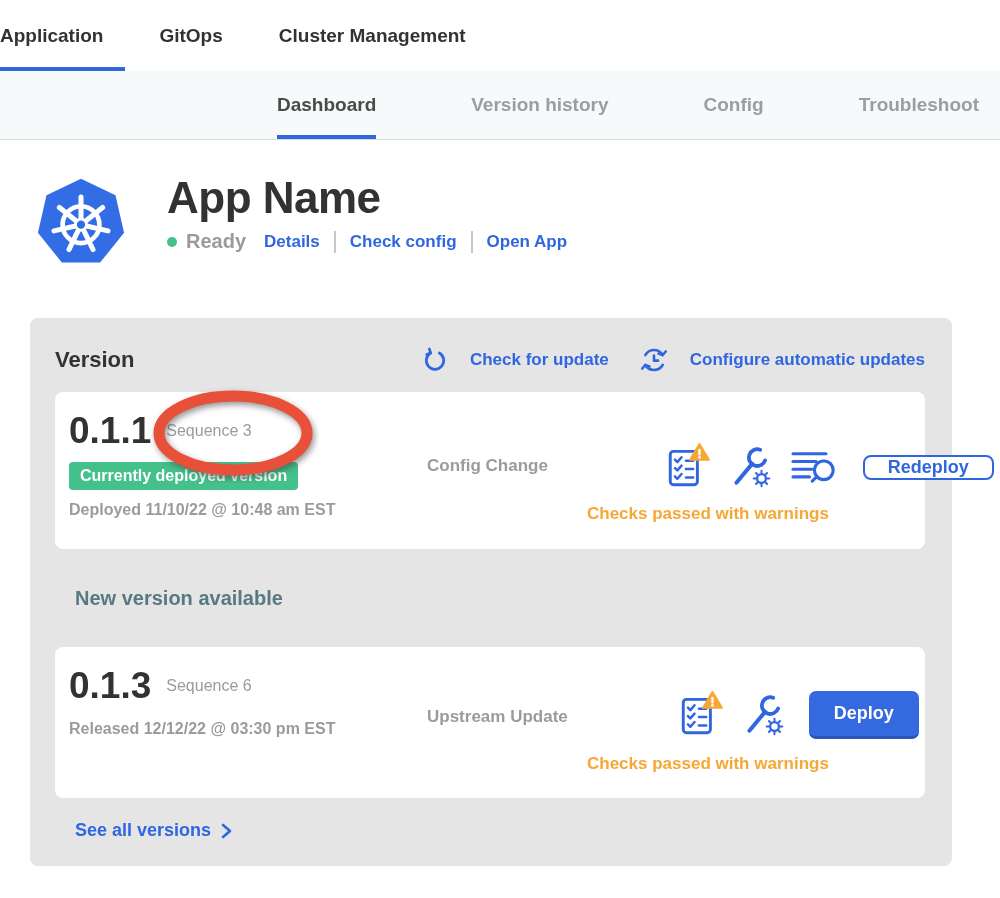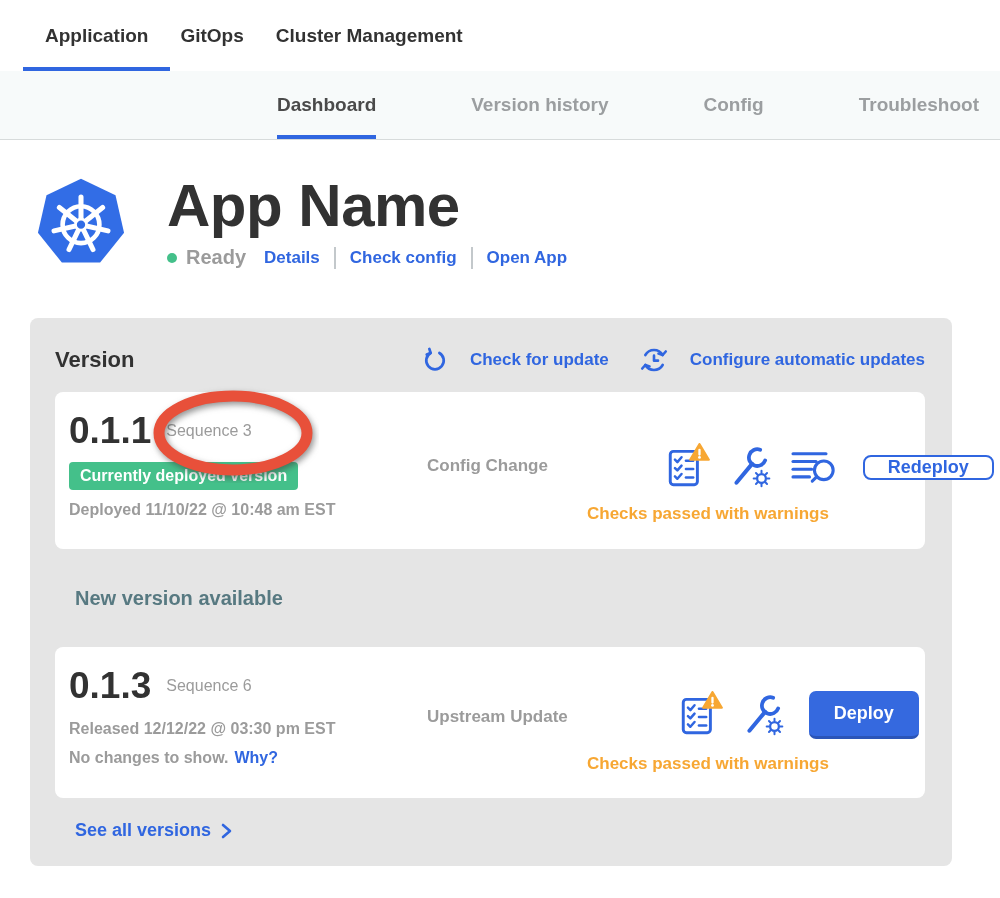--- a/index.html
+++ b/index.html
@@ -2,37 +2,37 @@
 <html><head>
 <meta charset="utf-8">
 <style>
   * { box-sizing: border-box; }
   html,body { margin:0; padding:0; }
   body {
     width:1000px; height:898px; overflow:hidden; position:relative;
     background:#ffffff; font-family:"Liberation Sans", sans-serif; color:#323232;
   }
   
-  .topnav { display:flex; gap:32px; padding-left:45px; height:71px; align-items:center; background:#fff; }
+  .topnav { display:flex; gap:56px; height:71px; align-items:center; background:#fff; }
   .topnav .item { position:relative; height:100%; display:flex; align-items:center;
     font-size:19px; font-weight:700; color:#323232; cursor:pointer; white-space:nowrap; }
   .topnav .item.active::after { content:""; position:absolute; left:-22px; right:-22px; bottom:0;
     height:4px; background:#3066e0; }
   
   .subnav { height:69px; background:#f7fafa; border-bottom:1px solid #d7dbdb;
     display:flex; gap:95px; padding-left:277px; align-items:stretch; }
   .subnav .item { position:relative; display:flex; align-items:center;
     font-size:19px; font-weight:700; color:#9b9ea0; cursor:pointer; white-space:nowrap; }
   .subnav .item.active { color:#4a4a4a; }
   .subnav .item.active::after { content:""; position:absolute; left:0; right:0; bottom:0;
     height:4px; background:#3066e0; }
   
   .app-header { margin:34px 0 0 35px; display:flex; gap:40px; height:94px; }
   .k8s-logo { width:92px; height:94px; flex:0 0 auto; }
-  .app-title { font-size:60px; font-weight:700; color:#323232; margin:2px 0 10px; letter-spacing:-0.5px; line-height:1; }
+  .app-title { font-size:44px; font-weight:700; color:#323232; margin:2px 0 10px; letter-spacing:-0.5px; line-height:1; }
   .status-row { display:flex; align-items:center; }
   .status-dot { width:10px; height:10px; border-radius:50%; background:#44c08a; margin-right:9px; }
   .status-text { font-size:20px; font-weight:600; color:#9b9b9b; margin-right:18px; }
   .hdr-link { font-size:17px; font-weight:700; color:#3066e0; cursor:pointer; text-decoration:none;text-align:right; }
   .sep { width:2px; height:22px; background:#c3c8cb; margin:0 14px; }
   
   .panel { position:relative; width:922px; margin:50px 0 0 30px; height:548px;
     background:#e5e5e5; border-radius:8px; padding:26px 27px 21px 25px; }
   .panel-head { display:flex; align-items:center; height:32px; }
   .panel-title { font-size:22px; font-weight:700; color:#323232; margin-right:auto; }
@@ -212,23 +212,20 @@
 
   <div class="new-version-heading">New version available</div>
 
   <div class="version-card card2">
     <div class="v-left">
       <div class="v-number-row">
         <span class="v-number">0.1.3</span>
         <span class="v-seq">Sequence 6</span>
       </div>
       <div class="v-meta">Released 12/12/22 @ 03:30 pm EST</div>
-      <div class="v-nochanges">
-        <span>No changes to show.</span><a>Why?</a>
-      </div>
     </div>
     <div class="v-source">Upstream Update</div>
     <div class="v-actions">
       <div class="actions-row">
         <span class="icon-btn">
           <svg width="48" height="48" viewBox="0 0 46 46" fill="none">
             <rect x="6" y="8" width="26" height="32" rx="3" stroke="#3066e0" stroke-width="2.8"></rect>
             <g stroke="#3066e0" stroke-width="2.4" stroke-linecap="round" stroke-linejoin="round">
               <path d="M10.5 16 l2.3 2.3 4-4.6"></path>
                 <line x1="21" y1="17" x2="28" y2="17"></line>

